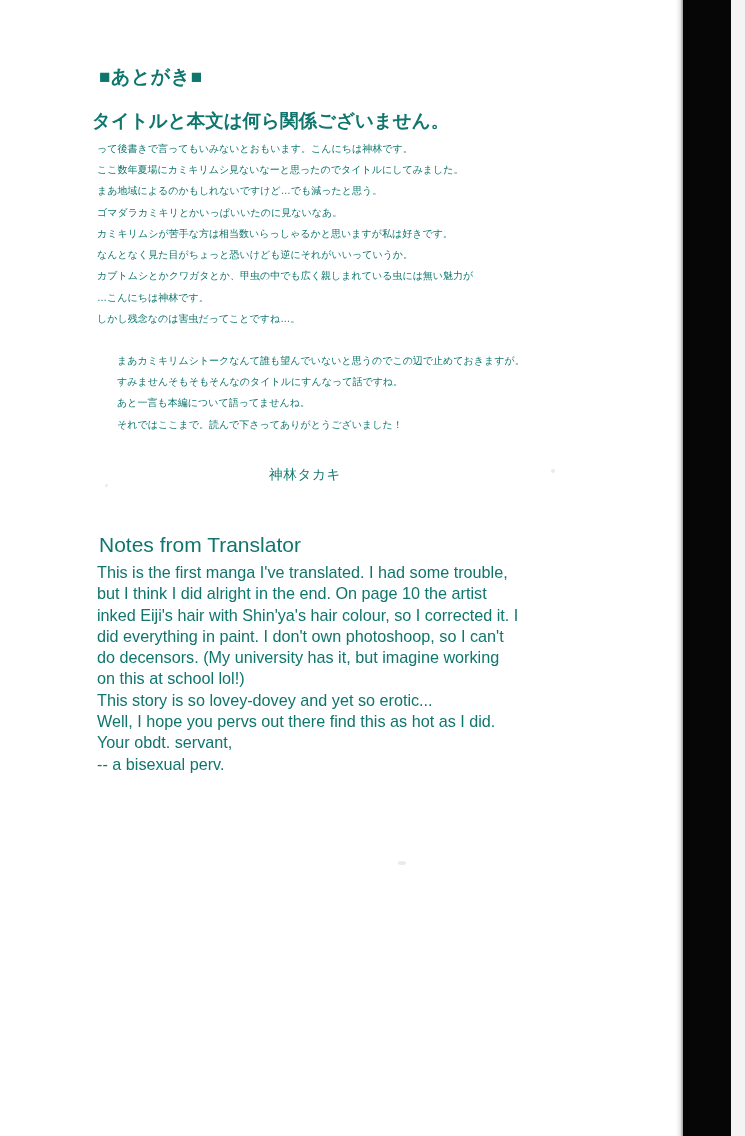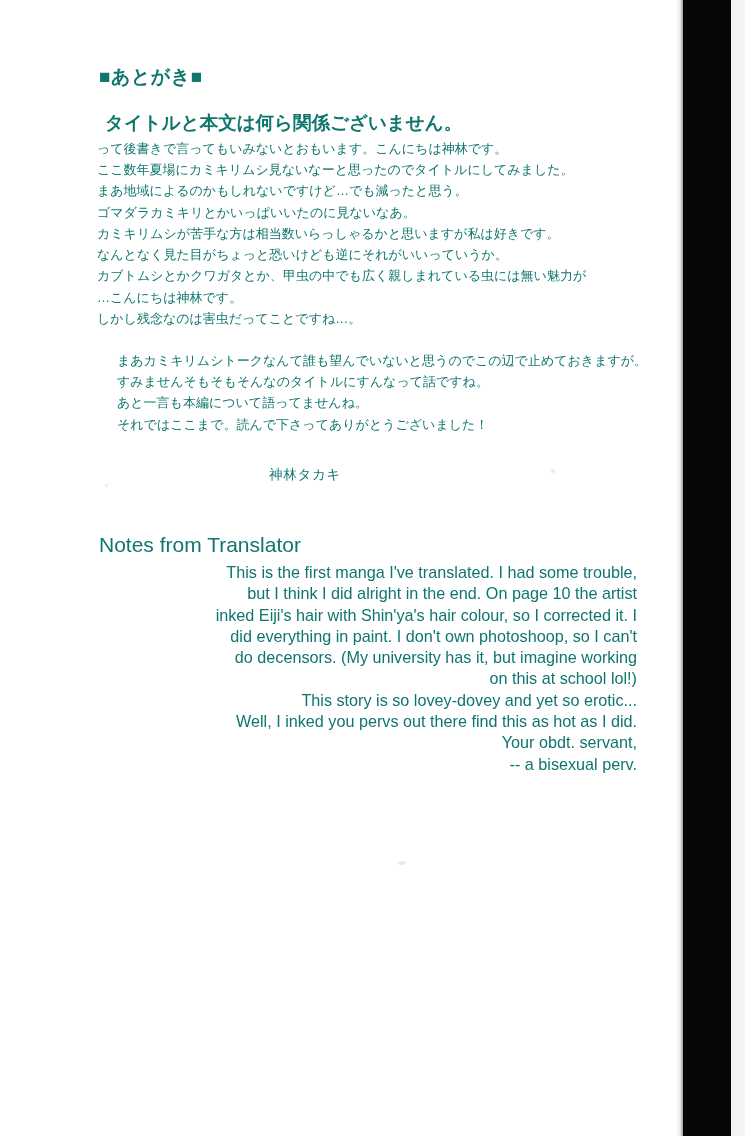--- a/index.html
+++ b/index.html
@@ -61,32 +61,33 @@
     top: 66px;
     font-size: 19px;
     font-weight: bold;
     letter-spacing: 0.5px;
     line-height: 1.2;
     white-space: nowrap;
   }
 
   .jp-title {
     position: absolute;
-    left: 105px;
+    left: 92px;
     top: 111px;
     font-size: 18.5px;
     font-weight: bold;
     line-height: 1.25;
     white-space: nowrap;
+    font-family: Liberation Mono, monospace;
   }
 
   .jp-block {
     position: absolute;
     left: 97px;
-    font-size: 13px;
+    font-size: 10px;
     line-height: 21.2px;
     font-weight: normal;
     white-space: nowrap;
   }
   #jp-block-1 { top: 138px; }
   #jp-block-2 { top: 223px; }
   #jp-block-3 { top: 350px; margin-left: 20px; }
 
   .jp-block .jp-line {
     display: block;
@@ -118,21 +119,20 @@
     position: absolute;
     left: 97px;
     top: 562px;
     width: 540px;
     font-size: 16.2px;
     line-height: 21.3px;
   }
   .tl-body .tl-line {
     display: block;
     white-space: nowrap;
-    text-align: right;
   }
 
   
   .speckle {
     position: absolute;
     background: #d8d8d8;
     border-radius: 50%;
     opacity: 0.55;
   }
 </style>
@@ -174,21 +174,21 @@
     <div class="tl-heading">Notes from Translator</div>
 
     <div class="tl-body">
       <span class="tl-line">This is the first manga I've translated. I had some trouble,</span>
       <span class="tl-line">but I think I did alright in the end. On page 10 the artist</span>
       <span class="tl-line">inked Eiji's hair with Shin'ya's hair colour, so I corrected it. I</span>
       <span class="tl-line">did everything in paint. I don't own photoshoop, so I can't</span>
       <span class="tl-line">do decensors. (My university has it, but imagine working</span>
       <span class="tl-line">on this at school lol!)</span>
       <span class="tl-line">This story is so lovey-dovey and yet so erotic...</span>
-      <span class="tl-line">Well, I inked you pervs out there find this as hot as I did.</span>
+      <span class="tl-line">Well, I hope you pervs out there find this as hot as I did.</span>
       <span class="tl-line">Your obdt. servant,</span>
       <span class="tl-line">-- a bisexual perv.</span>
     </div>
 
     <div class="speckle" style="left:105px; top:484px; width:3px; height:3px;"></div>
     <div class="speckle" style="left:398px; top:861px; width:8px; height:4px;"></div>
     <div class="speckle" style="left:551px; top:469px; width:4px; height:4px;"></div>
 
   </div>
 

